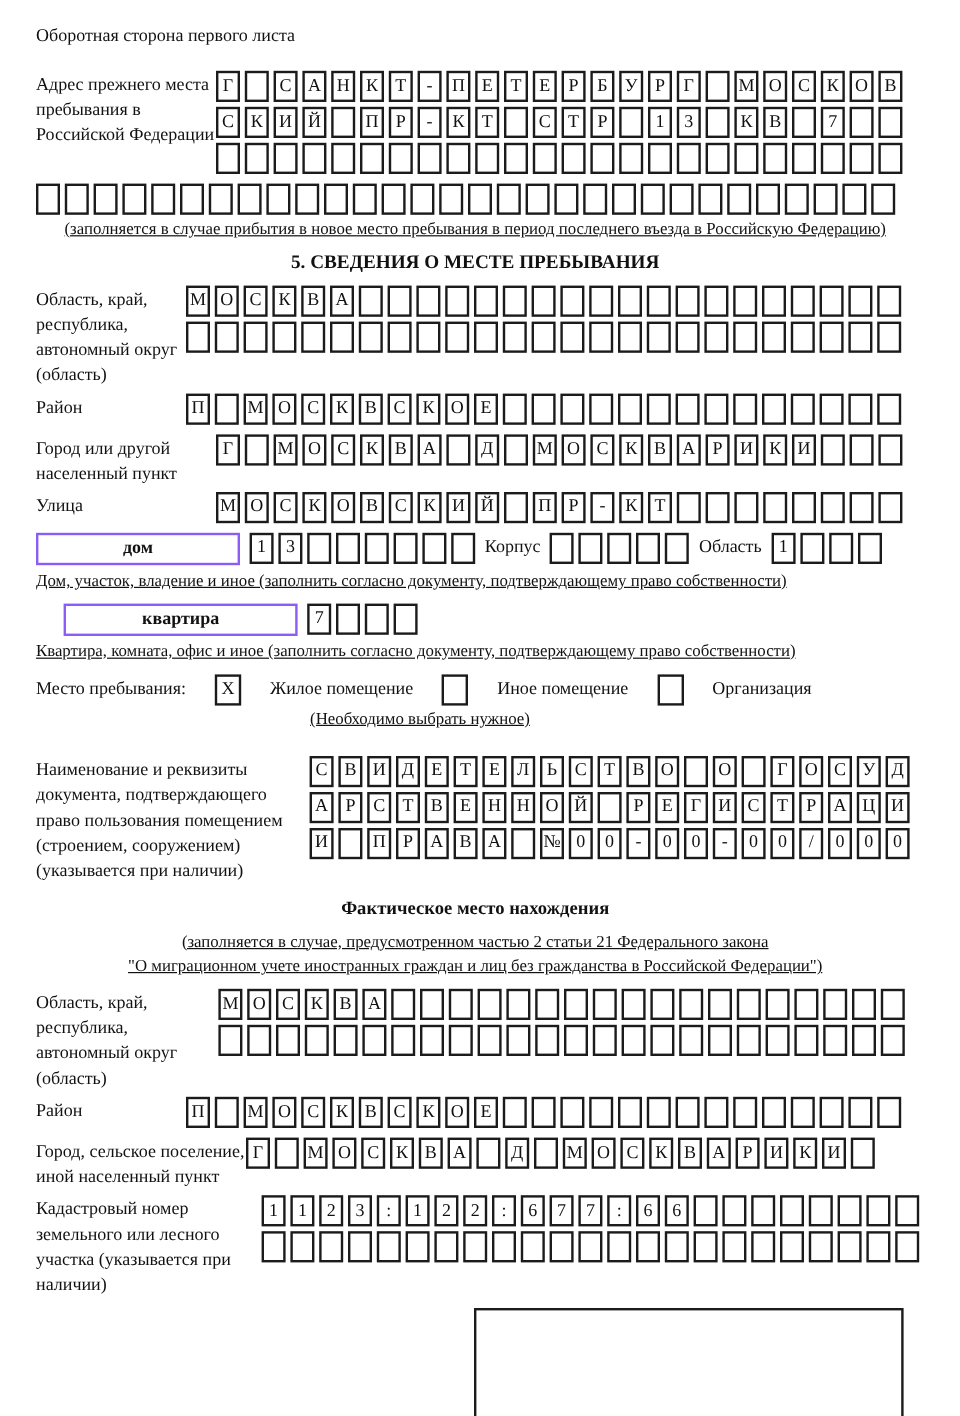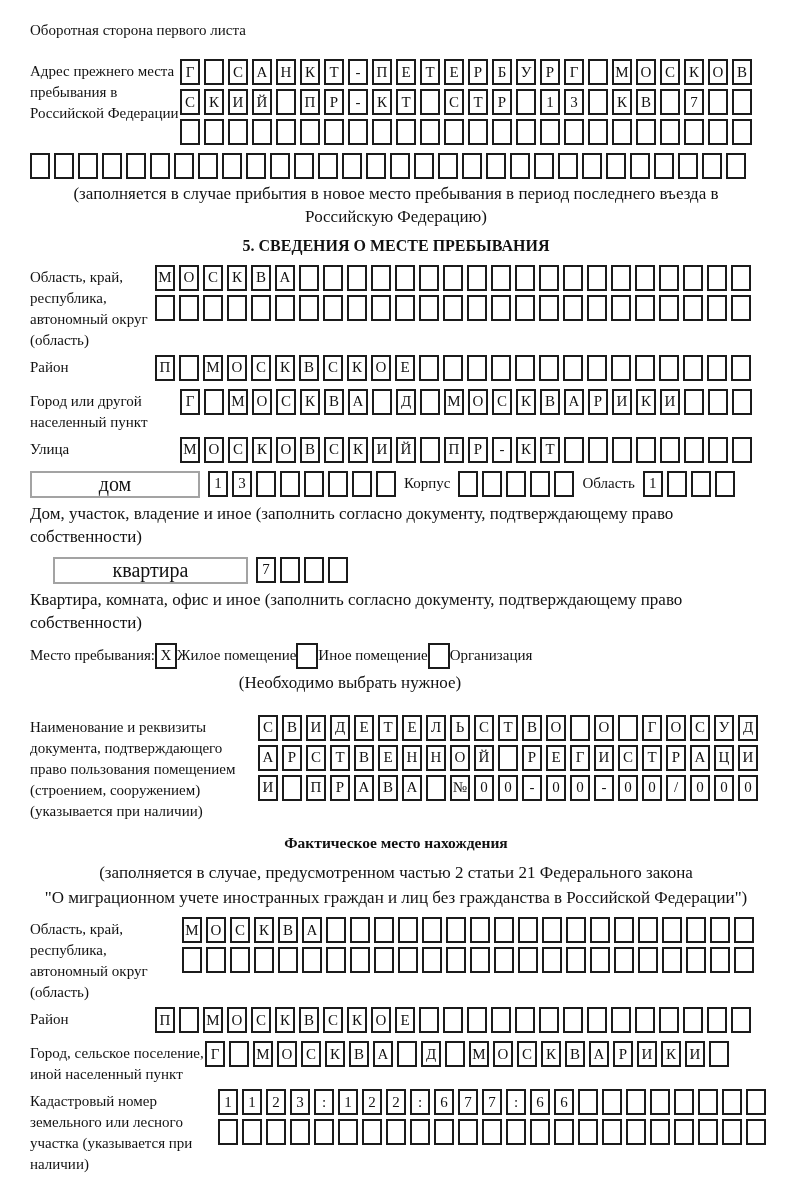--- a/index.html
+++ b/index.html
@@ -36,49 +36,50 @@
     width: 20px;
     height: 26px;
     border: 2px solid #1b1b1b;
     display: inline-flex;
     align-items: center;
     justify-content: center;
     font-size: 15px;
     flex-shrink: 0;
     background: #ffffff;
   }
-  .note { font-size: 17px; line-height: 1.35; margin: 1px 0 8px 0; }
+  .note { font-size: 14px; line-height: 1.35; margin: 1px 0 8px 0; text-decoration: underline; }
   .center { text-align: center; }
   .sec-title {
     font-weight: bold;
     font-size: 16px;
     text-align: center;
     margin: 4px 0 10px 0;
   }
   .sub-title {
     font-weight: bold;
     font-size: 15.5px;
     text-align: center;
     margin: 12px 0 10px 0;
   }
   .house-row { display: flex; align-items: flex-start; gap: 8px; margin: 2px 0 2px 0; }
   .inline-box {
-    border: 2px solid #a3a3a3;
+    border: 2px solid #8b5cf6;
     height: 27px;
     display: inline-flex;
     align-items: center;
     justify-content: center;
-    font-size: 20px;
+    font-size: 15px;
     flex-shrink: 0;
+    font-weight: bold;
   }
   .small-label { font-size: 15px; padding-top: 4px; flex-shrink: 0; }
   .stay-row {
     display: flex;
     align-items: center;
-    gap: 0;
+    gap: 24px;
     font-size: 15px;
     margin: 6px 0 3px 0;
   }
   .stay-row .cell { width: 22px; }
   .stamp-box {
     width: 358px;
     height: 176px;
     border: 2px solid #1b1b1b;
     margin: 8px 0 6px 365px;
   }

